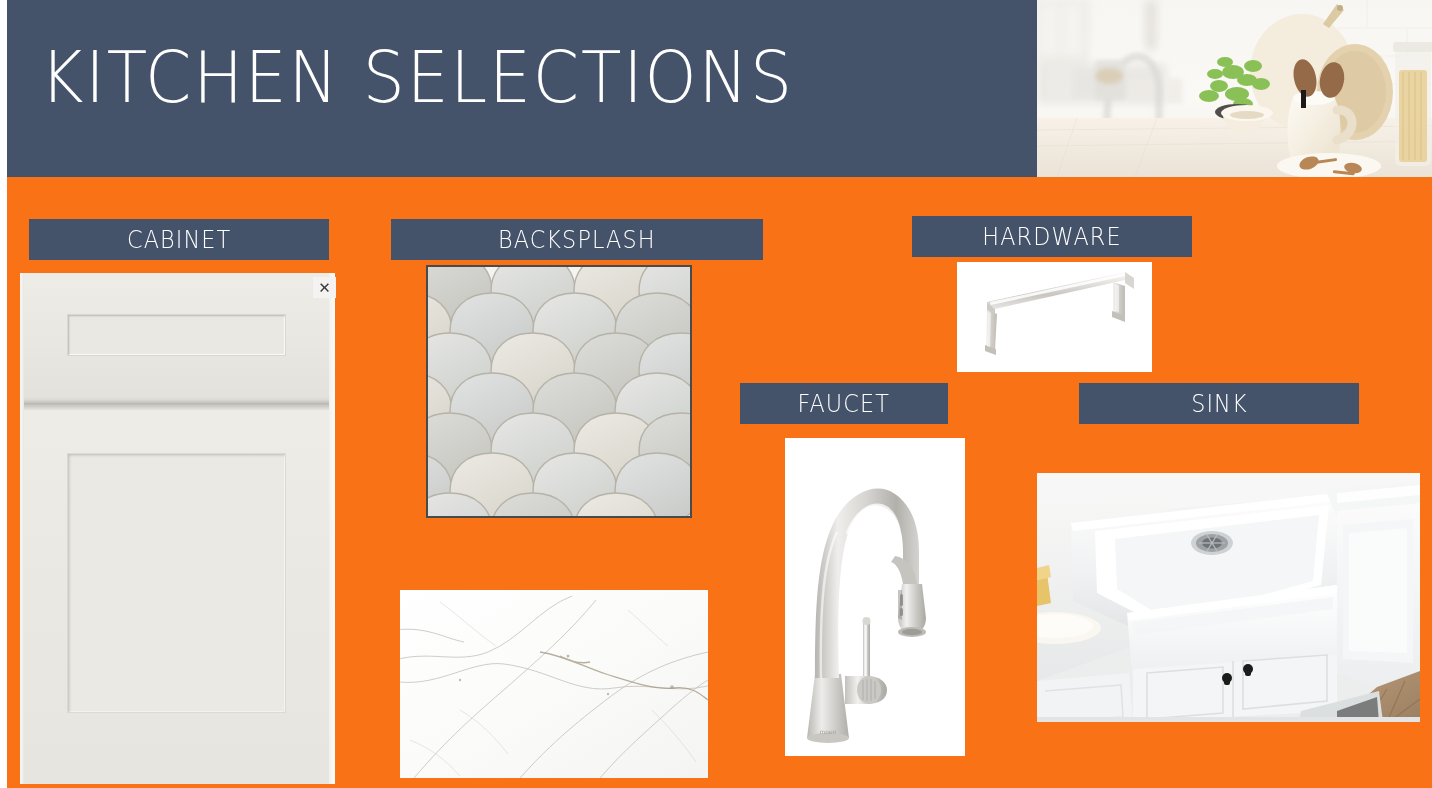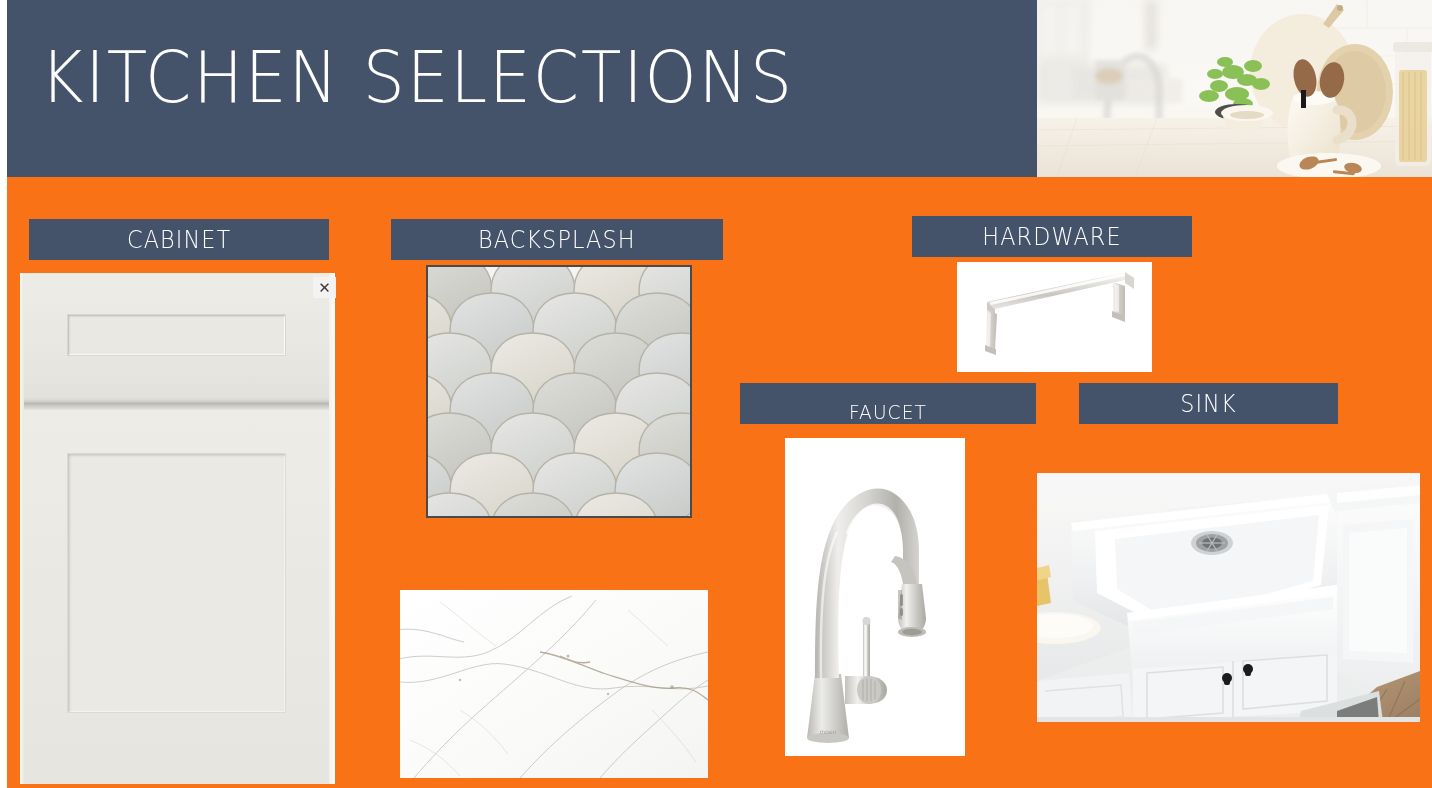--- a/index.html
+++ b/index.html
@@ -31,24 +31,24 @@
 
   
   .banner{
     position:absolute;background:#45536a;color:#fff;
     display:flex;align-items:center;justify-content:center;
     font-weight:300;letter-spacing:1.2px;
     font-family:"DejaVu Sans","Liberation Sans",sans-serif;
   }
   .banner span{transform:scaleX(.93);display:inline-block;white-space:nowrap;}
   #banner-cabinet   {left:22px;  top:219px; width:300px;height:41px; font-size:24px;}
-  #banner-backsplash{left:384px; top:219px; width:332px;height:41px; font-size:24px;}
+  #banner-backsplash{left:384px; top:219px; width:372px;height:41px; font-size:24px;}
   #banner-hardware  {left:905px; top:216px; width:280px;height:41px; font-size:24px;}
-  #banner-faucet    {left:733px; top:383px; width:296px;height:41px; font-size:20px;align-items:flex-end;}
-  #banner-sink      {left:1072px;top:383px; width:259px;height:41px; font-size:24px;}
+  #banner-faucet    {left:733px; top:383px; width:208px;height:41px; font-size:24px;}
+  #banner-sink      {left:1072px;top:383px; width:280px;height:41px; font-size:24px;}
   #banner-countertop{left:384px; top:524px; width:332px;height:52px; font-size:25px;}
 
   
   .cabinet-card{
     position:absolute;left:13px;top:273px;width:315px;height:511px;
     overflow:hidden;background:#eceae5;
   }
   .cab-drawer{
     position:absolute;left:0;top:0;width:315px;height:130px;
     background:linear-gradient(180deg,#eeece7 0%,#e9e7e1 55%,#e3e1db 100%);

